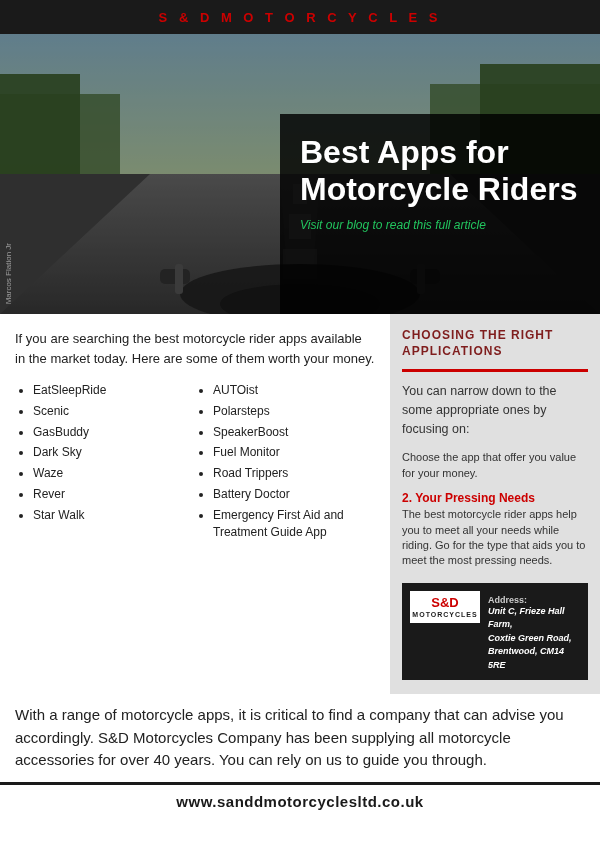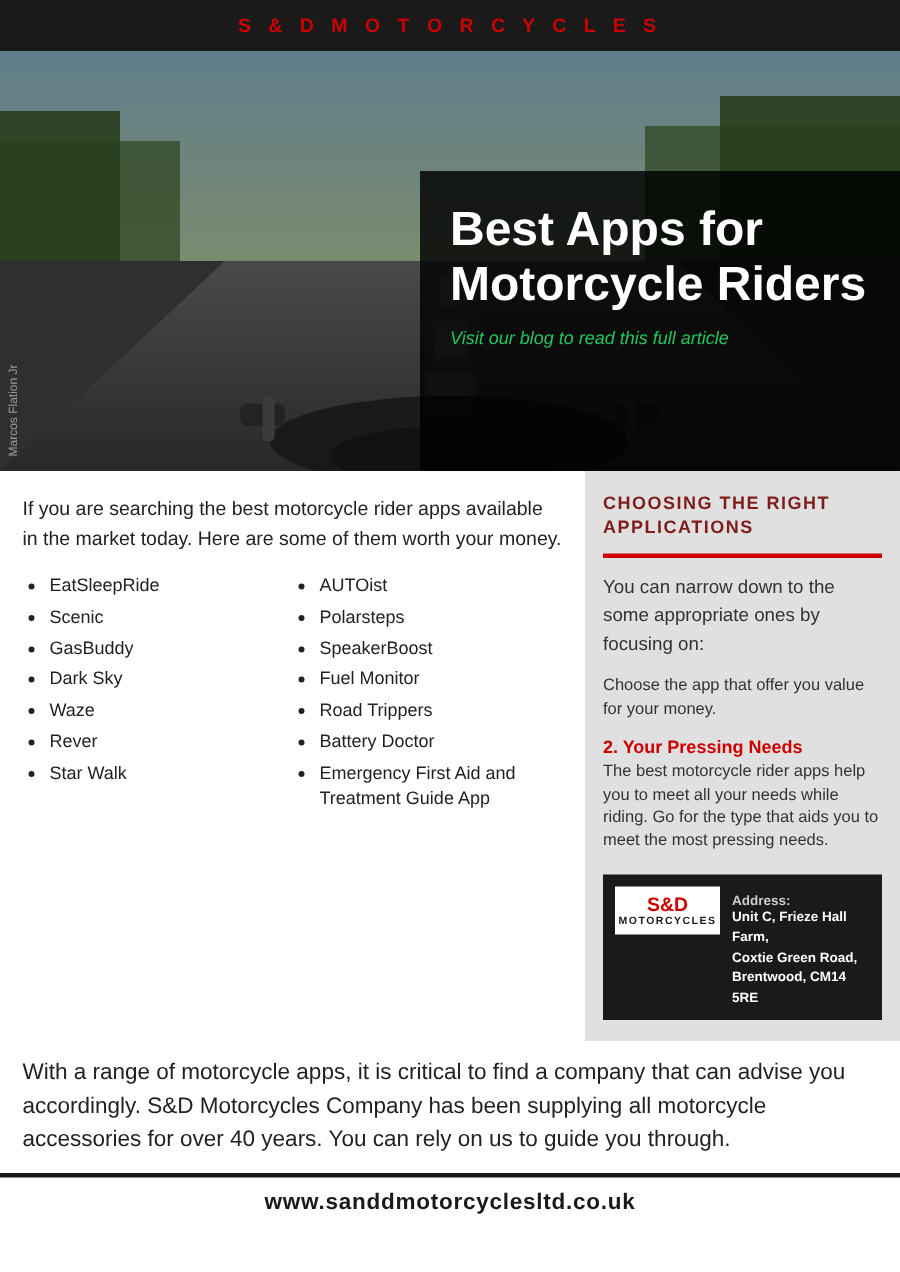--- a/index.html
+++ b/index.html
@@ -174,20 +174,21 @@
       color: #ccc;
       font-size: 9px;
       font-weight: bold;
       margin-top: 4px;
     }
     .logo-address {
       color: #fff;
       font-size: 9px;
       line-height: 1.5;
       font-weight: bold;
+      font-style: italic;
     }
 
     
     .sd-logo {
       background: #fff;
       padding: 4px 6px;
       display: flex;
       flex-direction: column;
       align-items: center;
       min-width: 55px;

